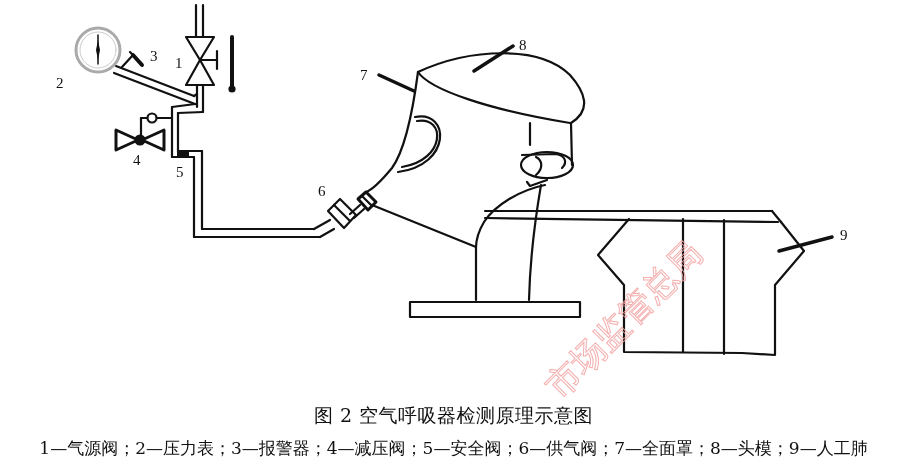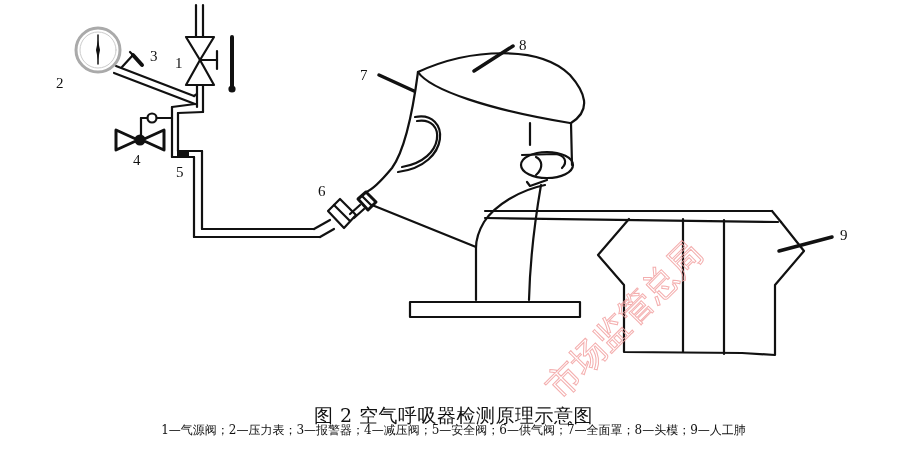--- a/index.html
+++ b/index.html
@@ -3,21 +3,21 @@
   <meta charset="utf-8">
   <style>
     html, body { margin: 0; padding: 0; background: #ffffff; }
     body { width: 907px; height: 474px; position: relative; overflow: hidden;
            font-family: "DejaVu Serif", "Liberation Serif", serif; color: #111; }
     #diagram { position: absolute; left: 0; top: 0; width: 907px; height: 400px; }
     .lbl { font-family: "Liberation Serif", "DejaVu Serif", serif; font-size: 15px; fill: #111; }
     .wm { font-family: "DejaVu Sans", sans-serif; font-size: 34px; fill: none; stroke: #f2a0a0; stroke-width: 1; opacity: 0.85; }
     .caption { position: absolute; left: 0; width: 907px; text-align: center; color: #111; }
     #title { top: 403px; font-size: 19px; letter-spacing: 0.5px; }
-    #legend { top: 422px; font-size: 12px; white-space: nowrap; }
+    #legend { top: 437px; font-size: 17px; white-space: nowrap; }
   </style>
 </head>
 <body>
 
 <svg id="diagram" viewBox="0 0 907 400" xmlns="http://www.w3.org/2000/svg">
   <g fill="none" stroke="#111" stroke-width="2.2" stroke-linecap="round" stroke-linejoin="round">
 
     <g>
       <line x1="196" y1="5" x2="196" y2="36"></line>
       <line x1="203" y1="5" x2="203" y2="36"></line>

